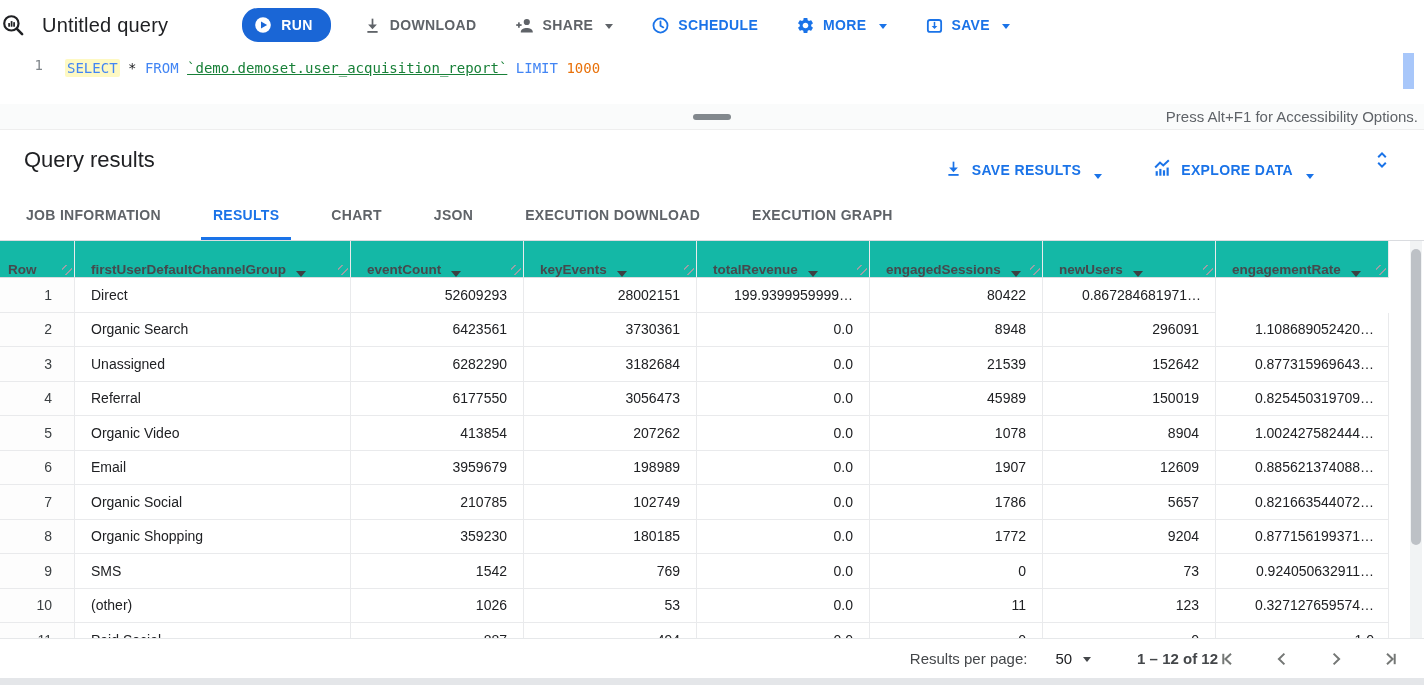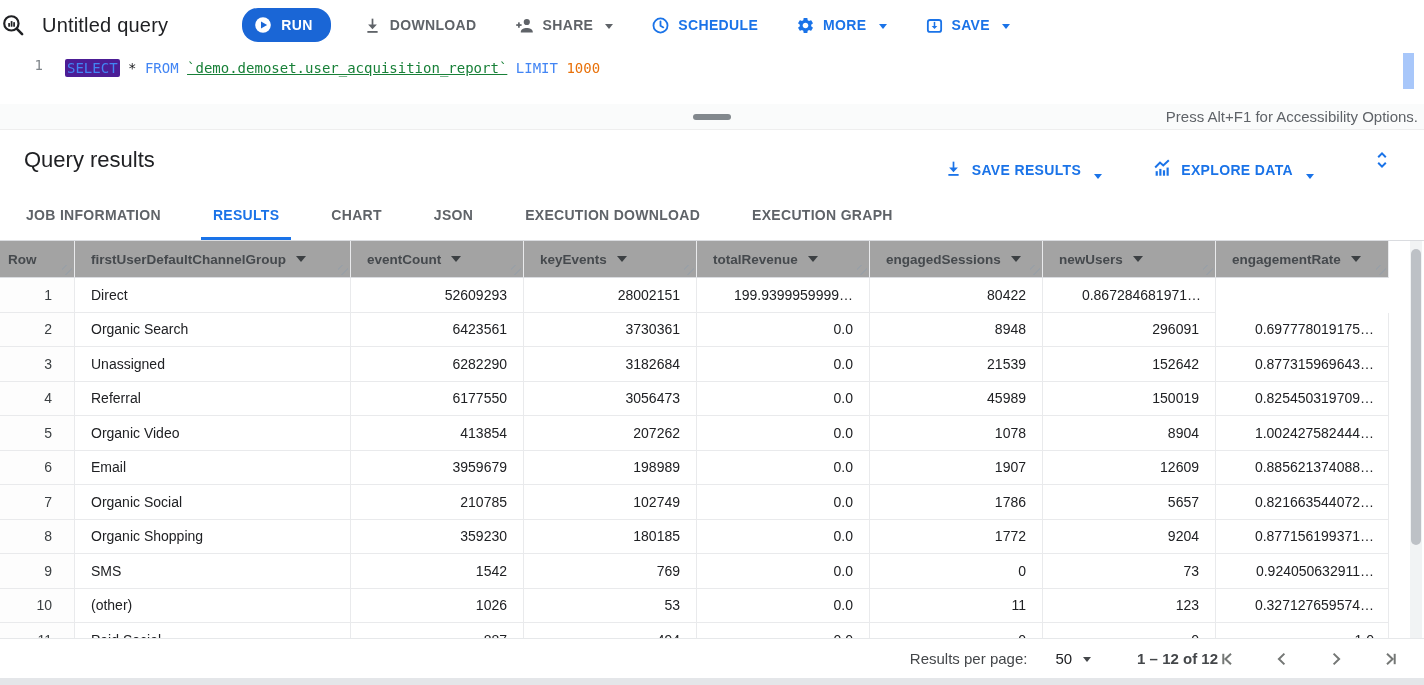--- a/index.html
+++ b/index.html
@@ -29,21 +29,21 @@
   .tbtn.gray{color:var(--gray);margin-left:26px;}
   .tbtn.blue{color:var(--accent);margin-left:26px;}
   .dd{display:inline-block;width:0;height:0;border-left:4.5px solid transparent;
     border-right:4.5px solid transparent;border-top:5.5px solid currentColor;margin-left:4px;position:relative;top:1px;}
 
   
   .editor{position:relative;height:54px;display:flex;font-family:"DejaVu Sans Mono", monospace;font-size:14px;}
   .gutter{width:56px;text-align:right;padding:7px 13px 0 0;color:#80868b;}
   .code-area{padding:7px 0 0 9px;white-space:pre;line-height:22px;}
   .tok-kw{color:var(--kw);}
-  .tok-kw.hl{background:#4c1d95;border-radius:2px;padding:1px 2px;}
+  .tok-kw.hl{background:#fef9c3;border-radius:2px;padding:1px 2px;}
   .tok-str{color:var(--str);text-decoration:underline;}
   .tok-num{color:var(--num);}
   .ed-scroll{position:absolute;left:1403px;top:3px;width:11px;height:36px;background:#a8c7fa;}
 
   
   .astrip{position:relative;height:26px;background:#fafbfb;border-bottom:1px solid #eeeeee;
     display:flex;align-items:center;justify-content:flex-end;padding-right:6px;
     font-size:15px;color:var(--gray);}
   .drag-handle{position:absolute;left:50%;top:10px;transform:translateX(-50%);
     width:38px;height:6px;border-radius:3px;background:#82888d;cursor:row-resize;}
@@ -59,21 +59,21 @@
   
   .tabs{height:51px;display:flex;border-bottom:1px solid var(--border2);}
   .tab{position:relative;display:flex;align-items:center;padding:0 26px;font-size:14px;font-weight:bold;
     letter-spacing:.3px;color:var(--gray);cursor:pointer;}
   .tab.active{color:var(--accent);}
   .tab.active::after{content:"";position:absolute;left:14px;right:14px;bottom:0;height:3px;background:var(--accent);}
 
   
   .grid-row{display:grid;grid-template-columns:75px 276px 173px 173px 173px 173px 173px 173px;width:1389px;}
   .thead{height:37px;}
-  .th{position:relative;display:flex;align-items:center;background:#a3a3a3;
+  .th{position:relative;display:flex;align-items:flex-end;background:#14b8a6;
     border-right:1px solid var(--border);border-bottom:1px solid var(--border2);
     font-size:13.5px;font-weight:bold;color:#45494d;padding-left:16px;}
   .th.c0{padding-left:8px;}
   .th .hcaret{display:inline-block;width:0;height:0;border-left:5px solid transparent;
     border-right:5px solid transparent;border-top:6px solid #3c4043;margin-left:10px;cursor:pointer;}
   .grip{position:absolute;right:2px;bottom:2px;width:10px;height:10px;cursor:col-resize;
     background:repeating-linear-gradient(135deg, transparent 0 2.5px, #9aa0a6 2.5px 4px, transparent 4px 6.5px);}
   .tbody{height:360px;overflow:hidden;}
   .tr{height:34.5px;}
   .td{display:flex;align-items:center;border-right:1px solid var(--border);border-bottom:1px solid var(--border);
@@ -271,21 +271,21 @@
         <div class="td c7">0.867284681971…</div>
       </div>
       <div class="grid-row tr">
         <div class="td c0">2</div>
         <div class="td c1">Organic Search</div>
         <div class="td c2">6423561</div>
         <div class="td c3">3730361</div>
         <div class="td c4">0.0</div>
         <div class="td c5">8948</div>
         <div class="td c6">296091</div>
-        <div class="td c7">0.697778019175…</div>
+        <div class="td c7">1.108689052420…</div>
       </div>
       <div class="grid-row tr">
         <div class="td c0">3</div>
         <div class="td c1">Unassigned</div>
         <div class="td c2">6282290</div>
         <div class="td c3">3182684</div>
         <div class="td c4">0.0</div>
         <div class="td c5">21539</div>
         <div class="td c6">152642</div>
         <div class="td c7">0.877315969643…</div>

